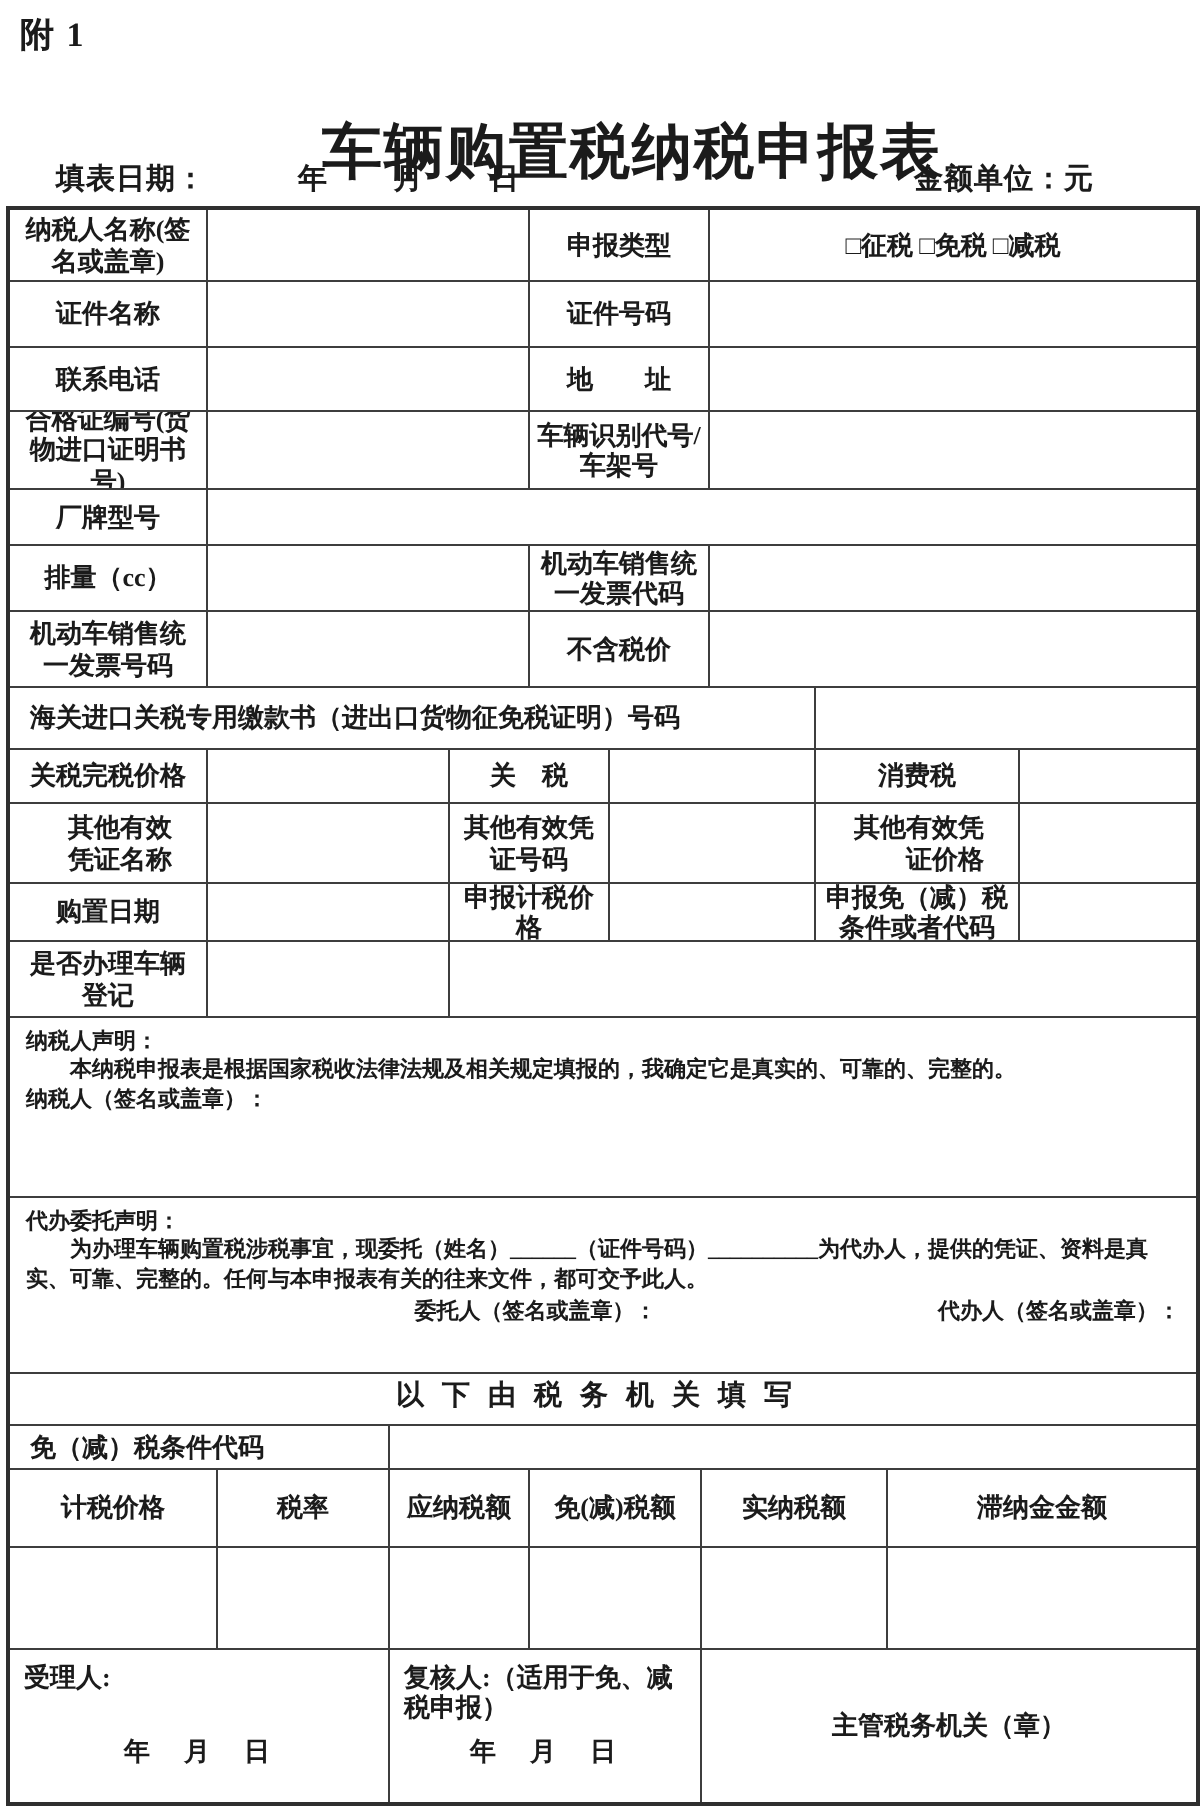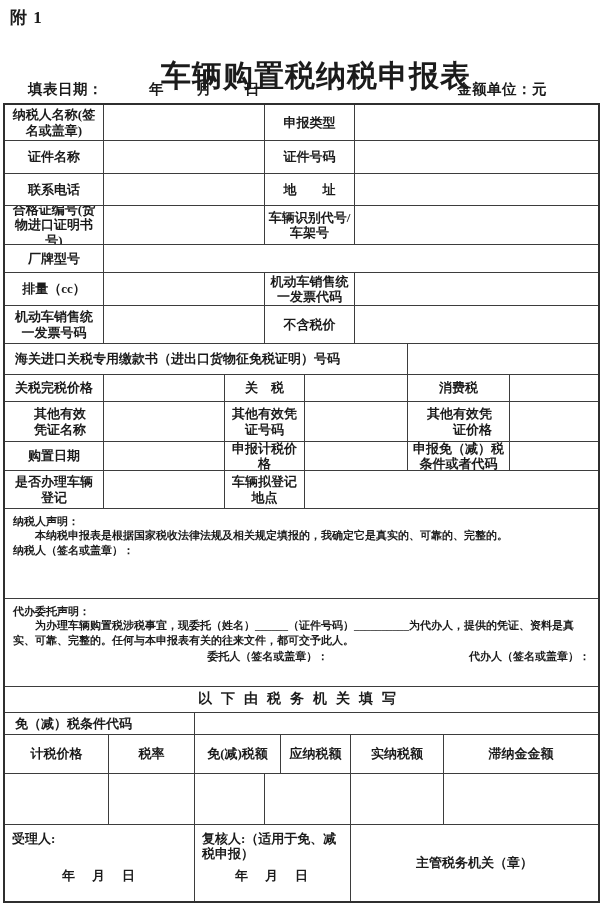--- a/index.html
+++ b/index.html
@@ -78,20 +78,25 @@
     </div>
     <div>金额单位：元</div>
   </div>
 
   <div class="tbl">
 
     <div class="row" style="height:36px">
       <div class="cell" style="width:99px">纳税人名称(签名或盖章)</div>
       <div class="cell" style="width:161px"></div>
       <div class="cell" style="width:90px">申报类型</div>
+      <div class="cell last opts">
+        <span>□征税</span>
+        <span>□免税</span>
+        <span>□减税</span>
+      </div>
     </div>
 
     <div class="row" style="height:33px">
       <div class="cell" style="width:99px">证件名称</div>
       <div class="cell" style="width:161px"></div>
       <div class="cell" style="width:90px">证件号码</div>
       <div class="cell last"></div>
     </div>
 
     <div class="row" style="height:32px">
@@ -155,21 +160,20 @@
       <div class="cell" style="width:121px"></div>
       <div class="cell pad-s" style="width:80px">申报计税价格</div>
       <div class="cell" style="width:103px"></div>
       <div class="cell" style="width:102px">申报免（减）税条件或者代码</div>
       <div class="cell last"></div>
     </div>
 
     <div class="row" style="height:38px">
       <div class="cell pad-s" style="width:99px">是否办理车辆登记</div>
       <div class="cell" style="width:121px"></div>
-      <div class="cell pad-s" style="width:80px">车辆拟登记地点</div>
       <div class="cell last"></div>
     </div>
 
     <div class="row" style="height:90px">
       <div class="cell last block">
         <div>纳税人声明：</div>
         <div class="indent">本纳税申报表是根据国家税收法律法规及相关规定填报的，我确定它是真实的、可靠的、完整的。</div>
         <div>纳税人（签名或盖章）：</div>
       </div>
     </div>
@@ -190,22 +194,22 @@
     </div>
 
     <div class="row" style="height:22px">
       <div class="cell left" style="width:190px">免（减）税条件代码</div>
       <div class="cell last"></div>
     </div>
 
     <div class="row" style="height:39px">
       <div class="cell" style="width:104px">计税价格</div>
       <div class="cell" style="width:86px">税率</div>
+      <div class="cell" style="width:70px">应纳税额</div>
       <div class="cell" style="width:86px">免(减)税额</div>
-      <div class="cell" style="width:70px">应纳税额</div>
       <div class="cell" style="width:93px">实纳税额</div>
       <div class="cell last">滞纳金金额</div>
     </div>
 
     <div class="row" style="height:51px">
       <div class="cell" style="width:104px"></div>
       <div class="cell" style="width:86px"></div>
       <div class="cell" style="width:70px"></div>
       <div class="cell" style="width:86px"></div>
       <div class="cell" style="width:93px"></div>

